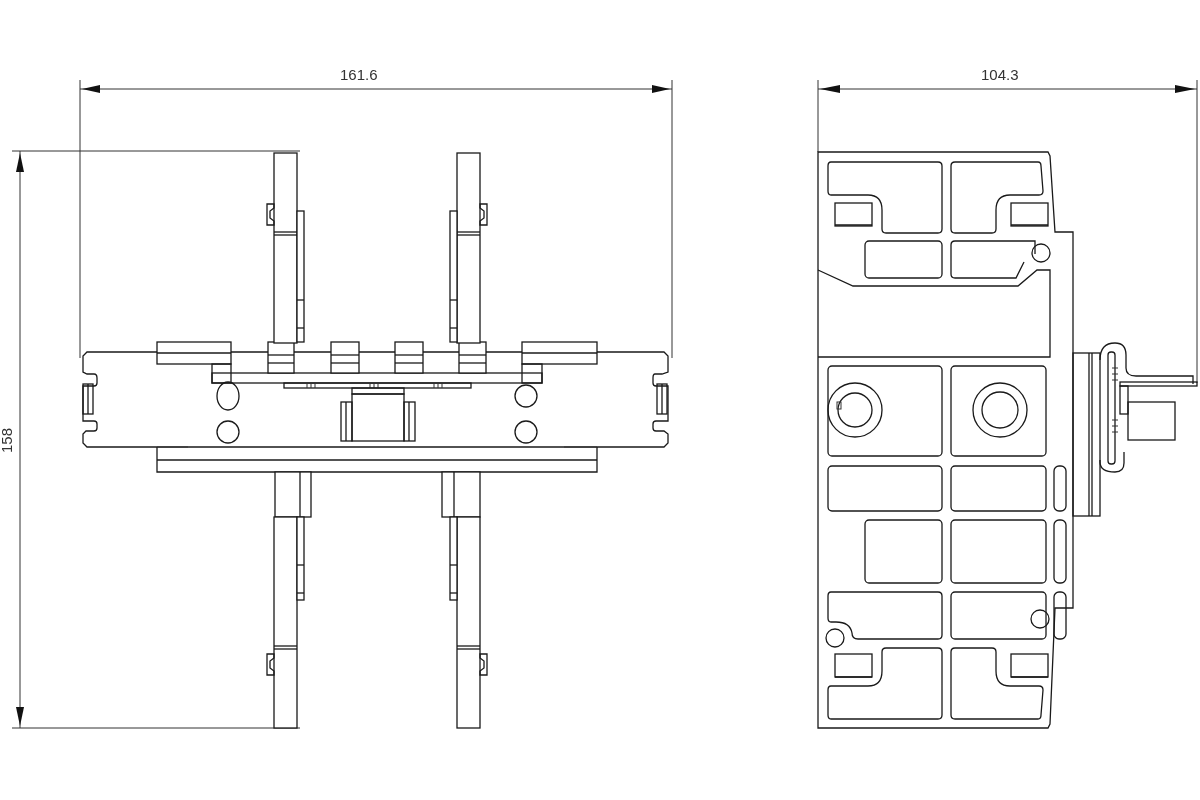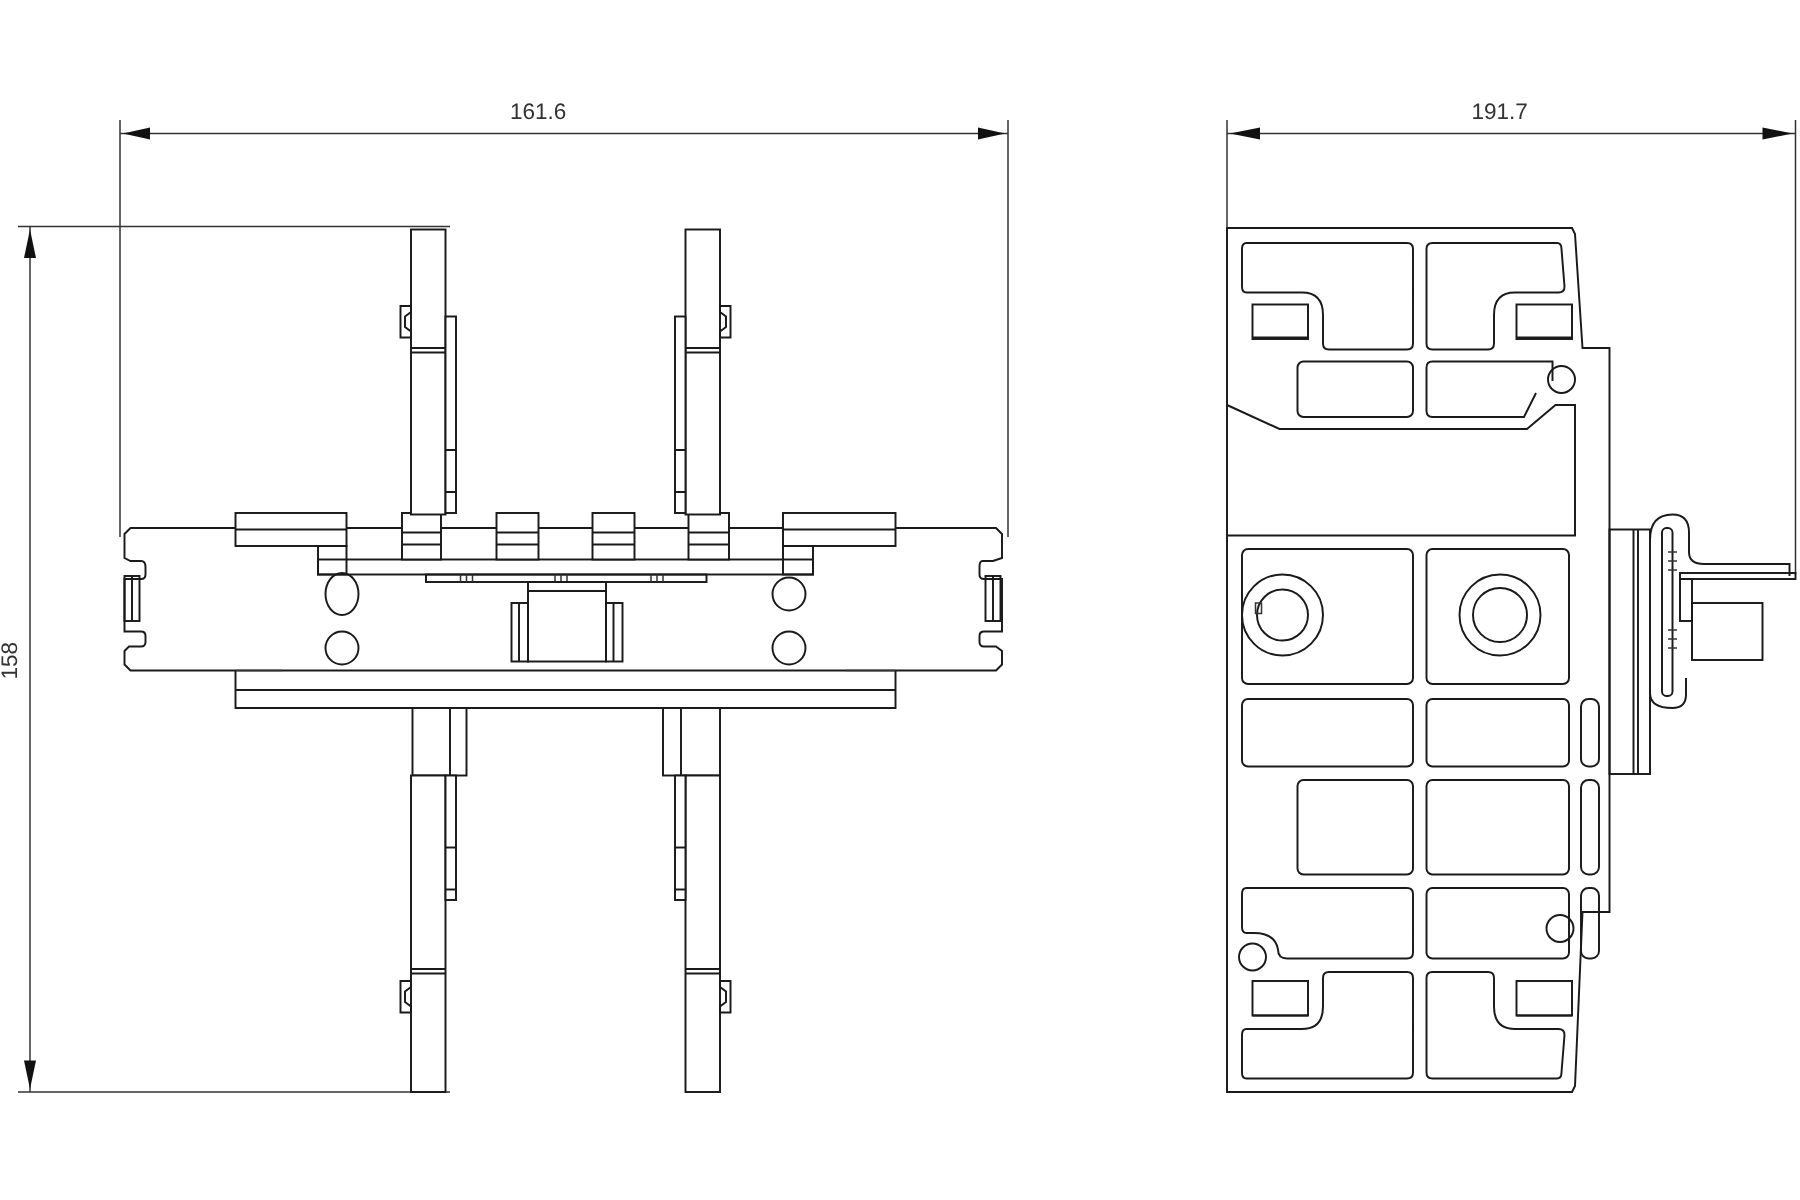--- a/index.html
+++ b/index.html
@@ -8,21 +8,21 @@
   .ln { fill: none; stroke: #1a1a1a; stroke-width: 1.3; }
   .thin { fill: none; stroke: #333333; stroke-width: 1; }
   .fillw { fill: #ffffff; stroke: #1a1a1a; stroke-width: 1.3; }
   .arrow { fill: #111111; stroke: none; }
   .lbl { position: absolute; font-family: "Liberation Sans", sans-serif; font-size: 15px; color: #333333; }
 </style>
 </head>
 <body>
 
 <div class="lbl" style="left:340px; top:66px;">161.6</div>
-<div class="lbl" style="left:981px; top:66px;">191.7</div>
+<div class="lbl" style="left:981px; top:66px;">104.3</div>
 <div class="lbl" style="left:-6px; top:432px; transform: rotate(-90deg); transform-origin: center;">158</div>
 
 <svg width="1200" height="800" viewBox="0 0 1200 800">
 
   <g>
     <line class="thin" x1="80" y1="80" x2="80" y2="358"></line>
     <line class="thin" x1="672" y1="80" x2="672" y2="358"></line>
     <line class="thin" x1="80" y1="89" x2="672" y2="89"></line>
     <polygon class="arrow" points="82,89 100,85 100,93"></polygon>
     <polygon class="arrow" points="670,89 652,85 652,93"></polygon>

